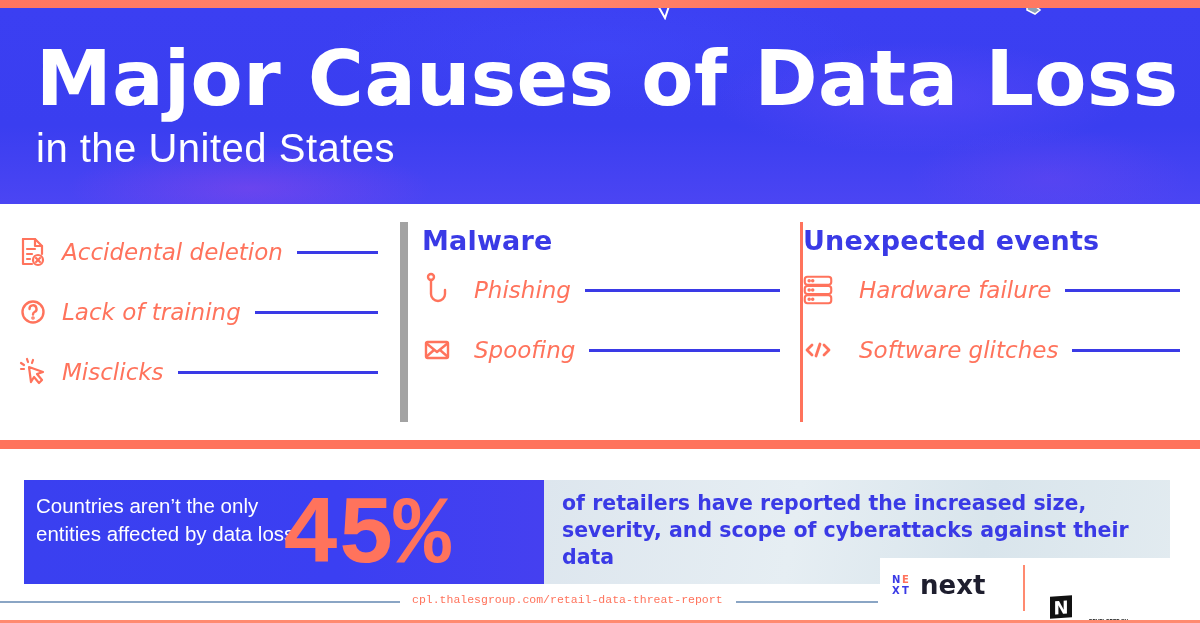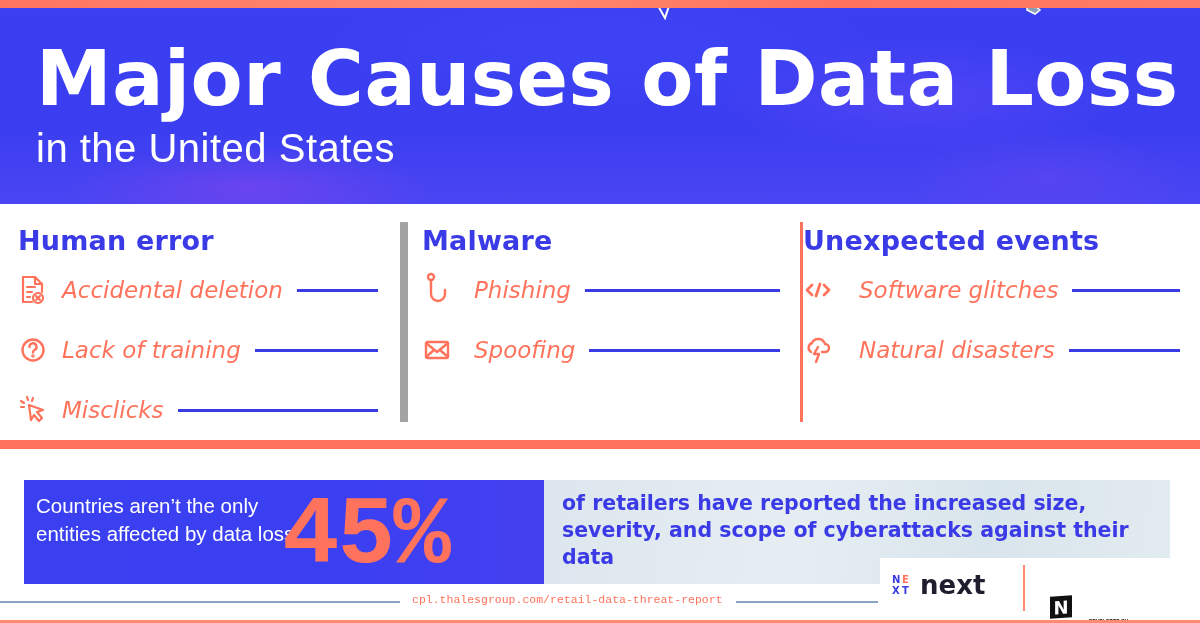--- a/index.html
+++ b/index.html
@@ -109,21 +109,20 @@
   <svg class="deco-mark" style="left:1024px" width="22" height="14">
     <polygon points="3,2 11,2 16,6 11,10 3,6" fill="#8aa0b8" stroke="#fff" stroke-width="1.5"></polygon>
   </svg>
   <div class="title">Major Causes of Data Loss</div>
   <div class="subtitle">in the United States</div>
 </div>
 
 <div class="columns">
 
   <div class="col c1">
-    <h2>Human error</h2>
     <div class="item">
       <span class="icon">
         <svg width="26" height="30" viewBox="0 0 26 30" fill="none" stroke="#ff735c" stroke-width="2.2" stroke-linecap="round" stroke-linejoin="round">
           <path d="M3 2 h12 l7 7 v8"></path>
             <path d="M15 2 v7 h7"></path>
             <path d="M3 2 v25 h9"></path>
           <line x1="7" y1="12" x2="15" y2="12"></line>
             <line x1="7" y1="17" x2="12" y2="17"></line>
             <line x1="7" y1="22" x2="10" y2="22"></line>
           <circle cx="18" cy="23" r="5"></circle>
@@ -183,37 +182,44 @@
       </span>
       <span class="label">Spoofing</span>
       <span class="line"></span>
     </div>
   </div>
 
   <div class="col c3">
     <h2>Unexpected events</h2>
     <div class="item">
       <span class="icon">
+        <svg width="34" height="34" viewBox="0 0 34 34" fill="none" stroke="#ff735c" stroke-width="2.4">
+          <rect x="2" y="2" width="30" height="9" rx="3"></rect>
+            <rect x="2" y="12.5" width="30" height="9" rx="3"></rect>
+            <rect x="2" y="23" width="30" height="9" rx="3"></rect>
+          <circle cx="7" cy="6.5" r="0.8" fill="#ff735c"></circle>
+            <circle cx="11" cy="6.5" r="0.8" fill="#ff735c"></circle>
+          <circle cx="7" cy="17" r="0.8" fill="#ff735c"></circle>
+            <circle cx="11" cy="17" r="0.8" fill="#ff735c"></circle>
+          <circle cx="7" cy="27.5" r="0.8" fill="#ff735c"></circle>
+            <circle cx="11" cy="27.5" r="0.8" fill="#ff735c"></circle>
+        </svg>
+      </span>
+      <span class="label">Hardware failure</span>
+      <span class="line"></span>
+    </div>
+    <div class="item">
+      <span class="icon">
         <svg width="28" height="16" viewBox="0 0 28 16" fill="none" stroke="#ff735c" stroke-width="2.8" stroke-linecap="round" stroke-linejoin="round">
           <polyline points="8,3 3,8 8,13"></polyline>
             <line x1="16" y1="2" x2="12" y2="14"></line>
             <polyline points="20,3 25,8 20,13"></polyline>
         </svg>
       </span>
       <span class="label">Software glitches</span>
-      <span class="line"></span>
-    </div>
-    <div class="item">
-      <span class="icon">
-        <svg width="28" height="30" viewBox="0 0 28 30" fill="none" stroke="#ff735c" stroke-width="2.4" stroke-linejoin="round" stroke-linecap="round">
-          <path d="M7 17 a5 5 0 0 1 1 -9 a7 7 0 0 1 13 1 a4 4 0 0 1 0 8 h-3"></path>
-          <polyline points="14,12 10,19 15,19 12,27"></polyline>
-        </svg>
-      </span>
-      <span class="label">Natural disasters</span>
       <span class="line"></span>
     </div>
   </div>
 </div>
 
 <div class="divider-thick"></div>
 
 <div class="stat-box">
   <div class="desc">Countries aren’t the only entities affected by data loss</div>
   <div class="big">45%</div>

